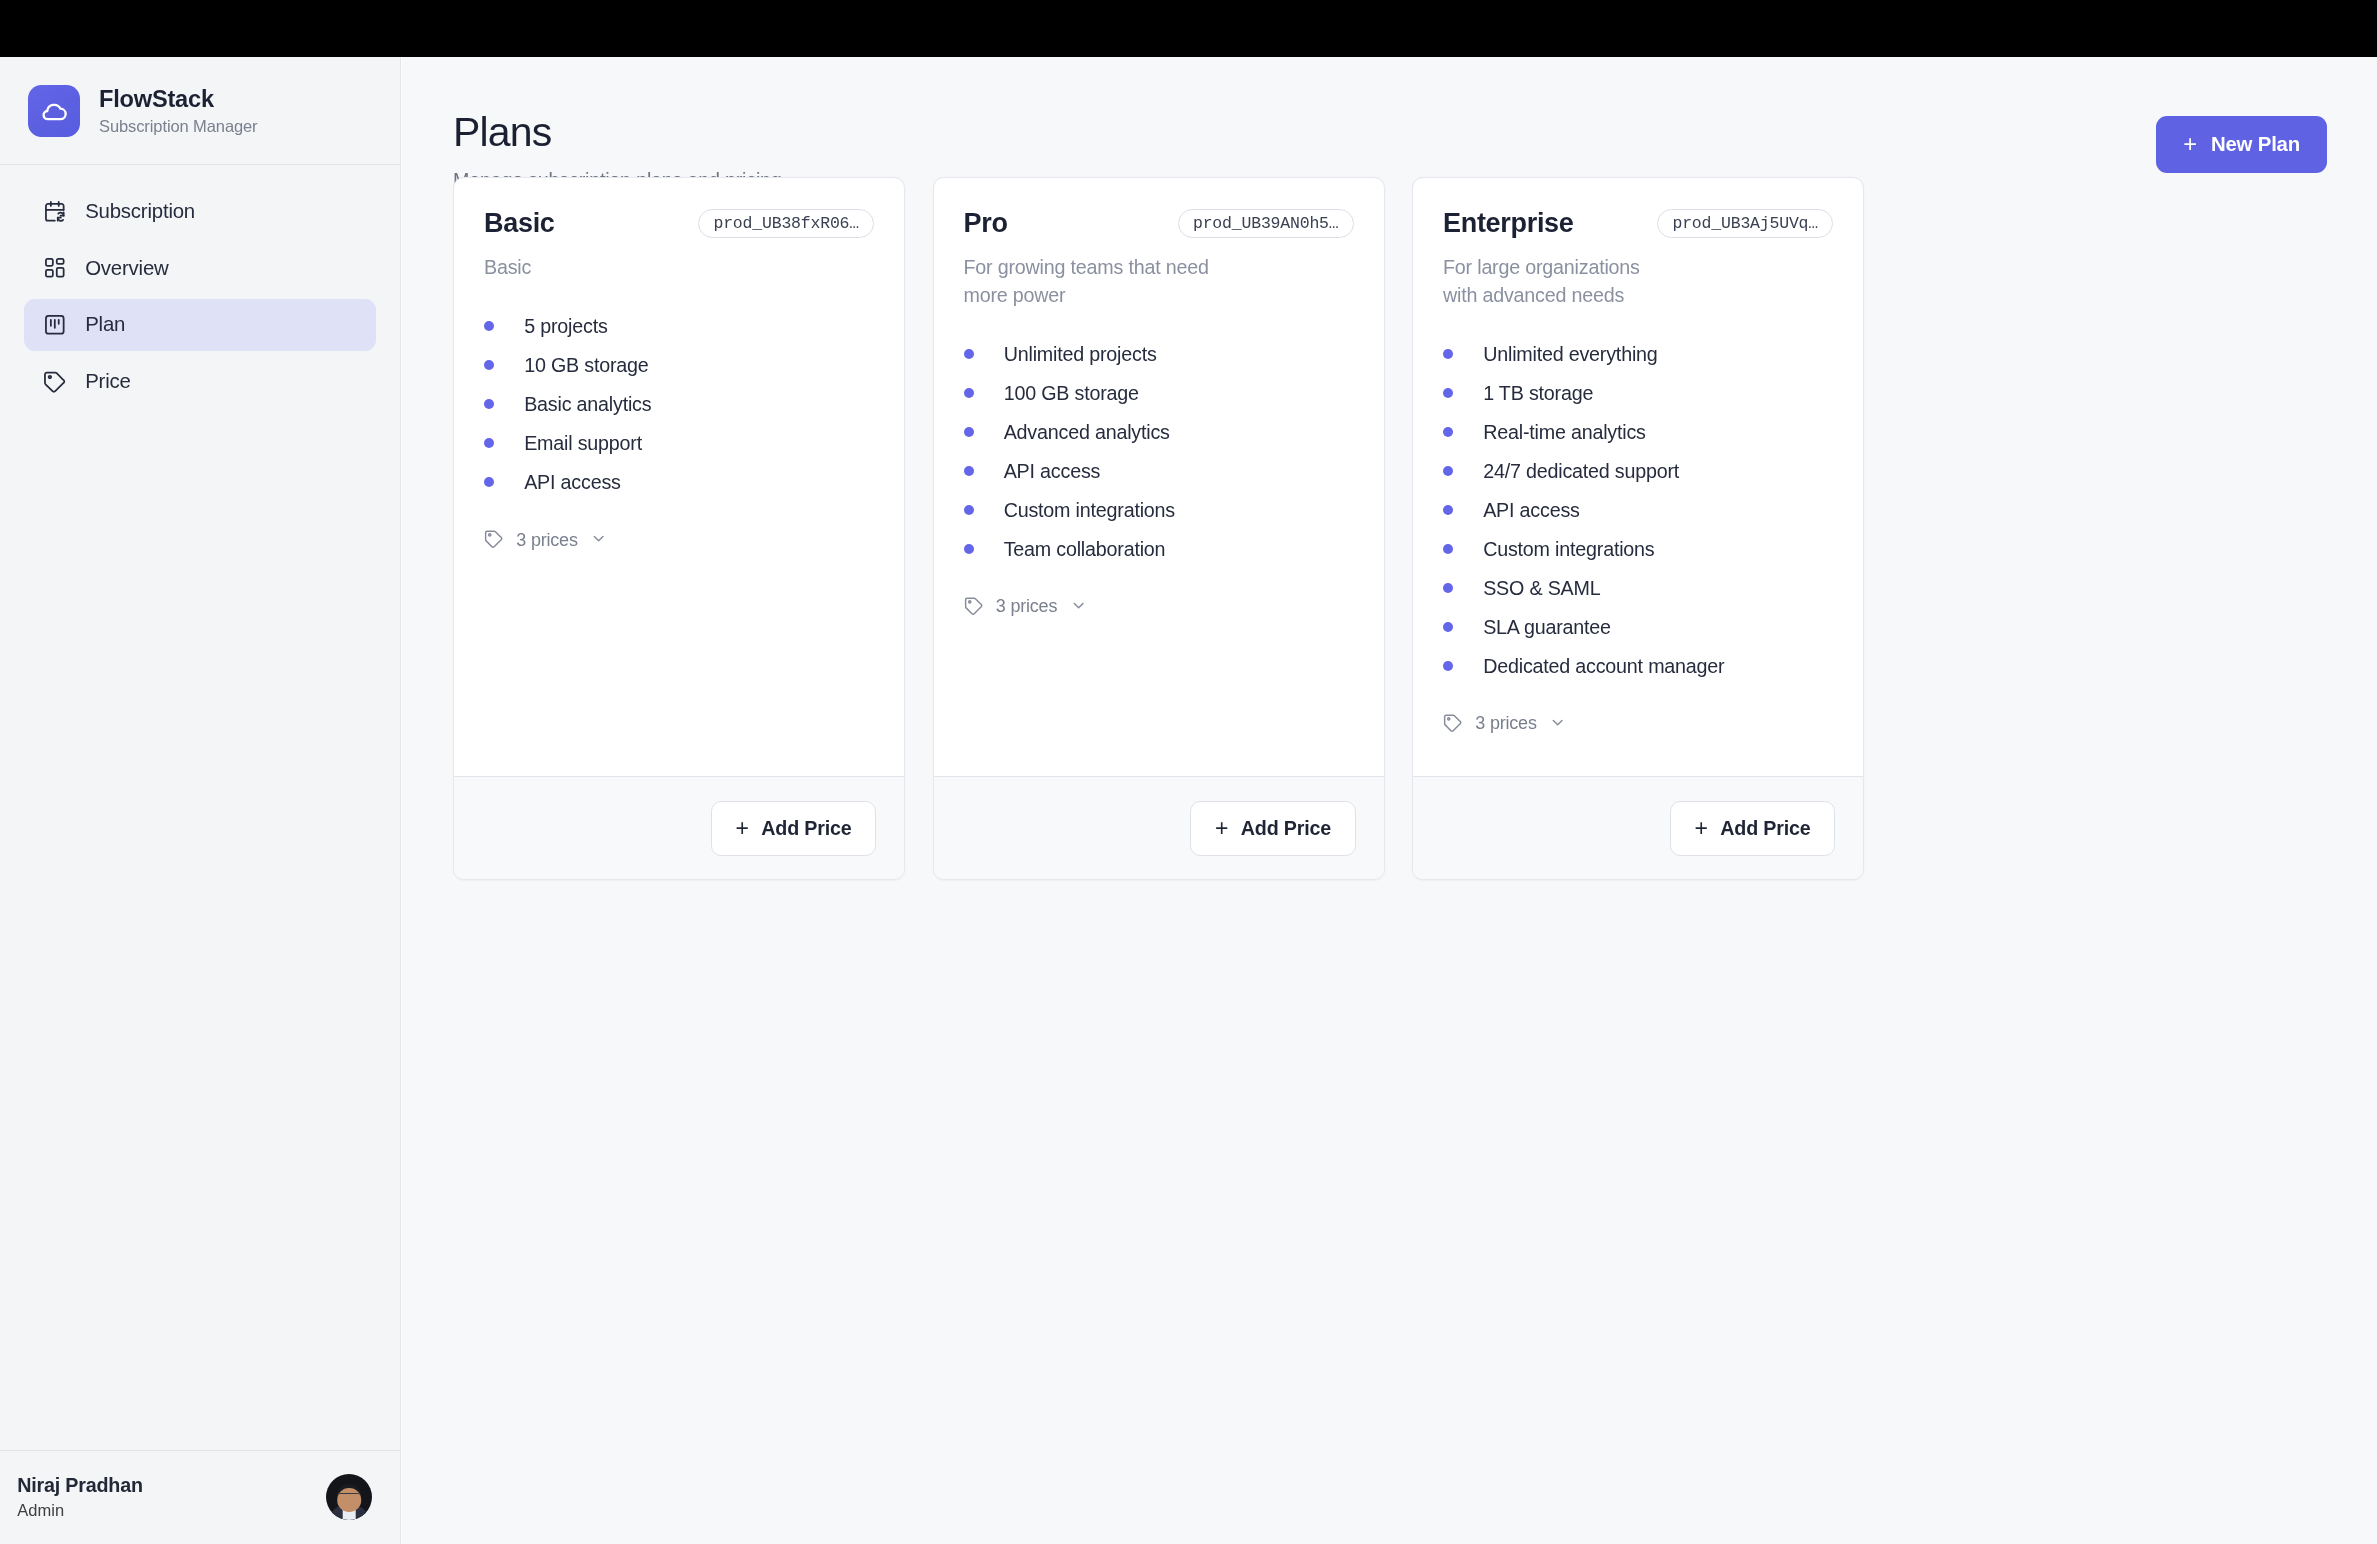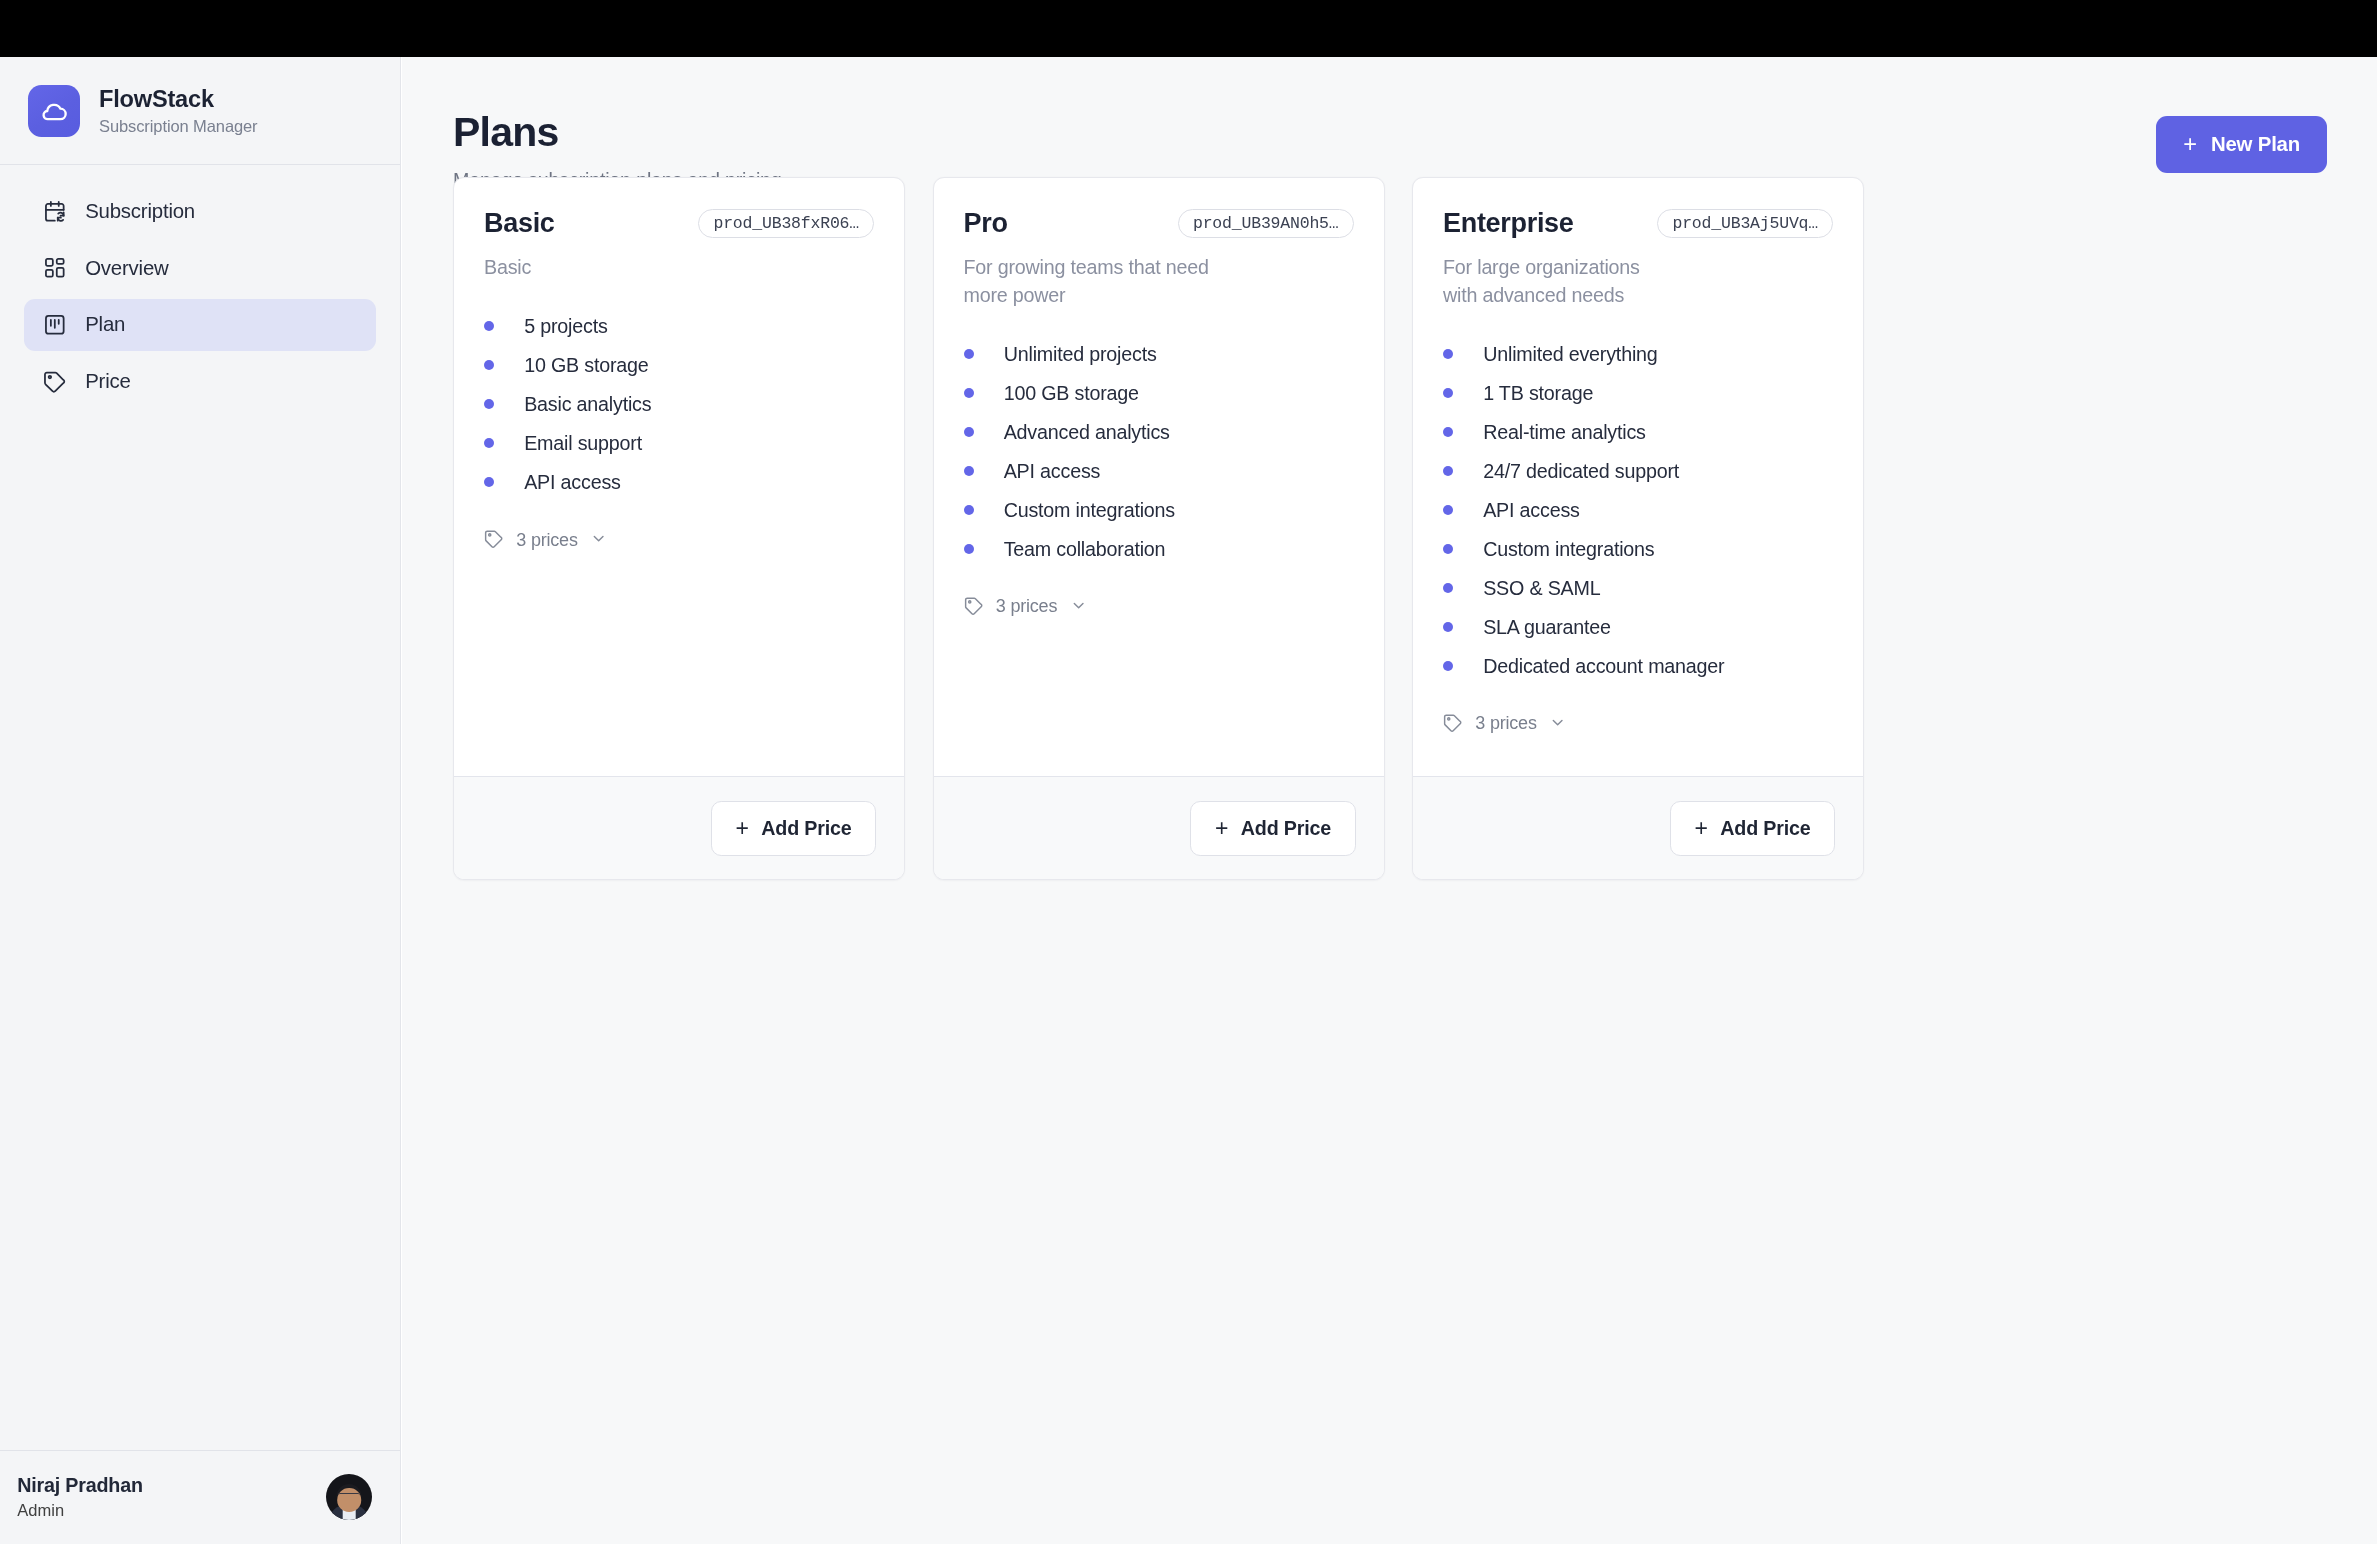--- a/index.html
+++ b/index.html
@@ -64,21 +64,21 @@
   .avatar .av-body { position:absolute; left:50%; bottom:-3.1px; transform:translateX(-50%);
     width:39px; height:19px; border-radius:15.7px 15.7px 0 0; background:#2a3040; }
   .avatar .av-shirt { position:absolute; left:50%; bottom:-3.1px; transform:translateX(-50%);
     width:12.6px; height:15.7px; background:#e9edf3; }
   .avatar .av-glasses { position:absolute; left:50%; top:40%; transform:translateX(-50%);
     width:22px; height:5.5px; border-top:1.6px solid #3a3a44; border-radius:2.4px; }
 
   
   .main { position:absolute; left:402px; top:57px; width:1976px; height:1487px; background:#f7f8f9; overflow:hidden; }
   .page-head { position:absolute; left:51px; top:53px; right:51px; display:flex; align-items:flex-start; justify-content:space-between; }
-  .page-title { font-size:41px; font-weight:700; color:#1b2133; letter-spacing:-0.8px; line-height:1.1; }
+  .page-title { font-size:41px; font-weight:400; color:#1b2133; letter-spacing:-0.8px; line-height:1.1; }
   .page-sub { margin-top:14px; font-size:19.7px; color:#6e7483; letter-spacing:-0.2px; }
   .btn-new {
     display:flex; align-items:center; gap:14px;
     height:57px; padding:0 27px; border:none; border-radius:11px;
     background:#5f62e3; color:#ffffff; font-size:20.4px; font-weight:600;
     letter-spacing:-0.2px; cursor:pointer; font-family:inherit; margin-top:6.3px;
   }
   .btn-new .plus { font-size:23.6px; font-weight:400; line-height:1; }
   .card-grid { position:absolute; left:453px; top:176px; display:flex; gap:27.5px; }
   .plan-card {

